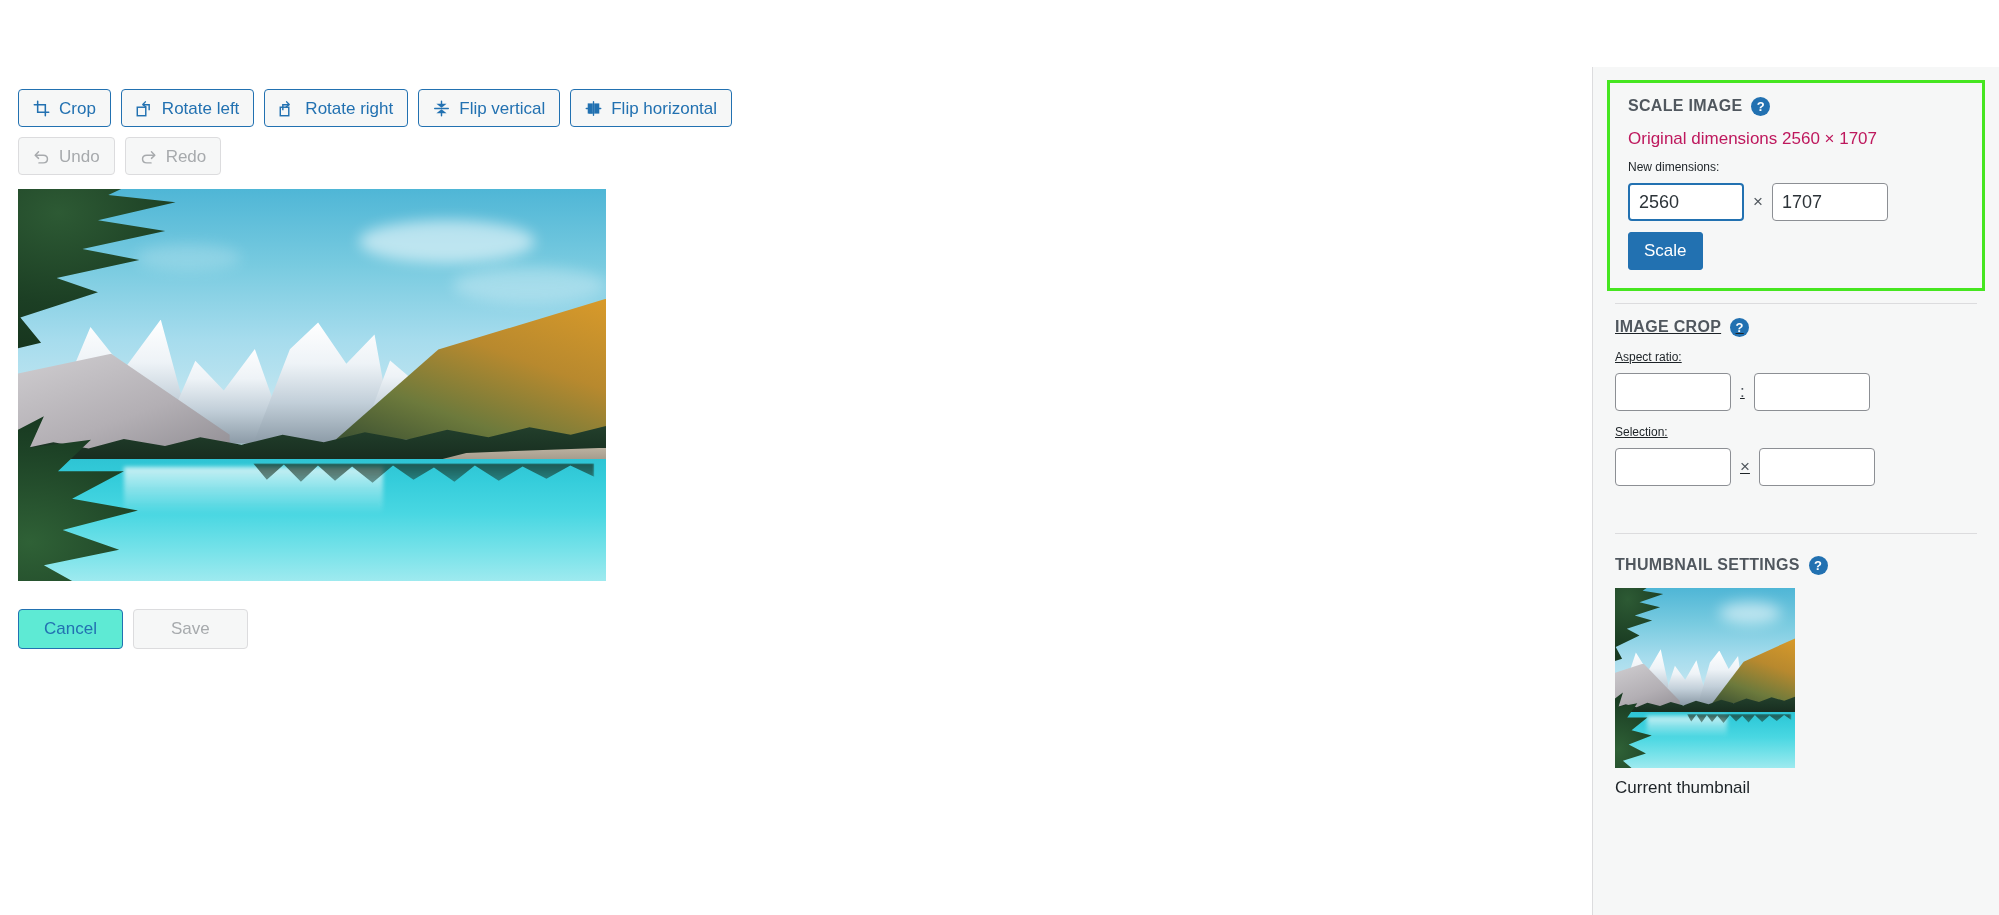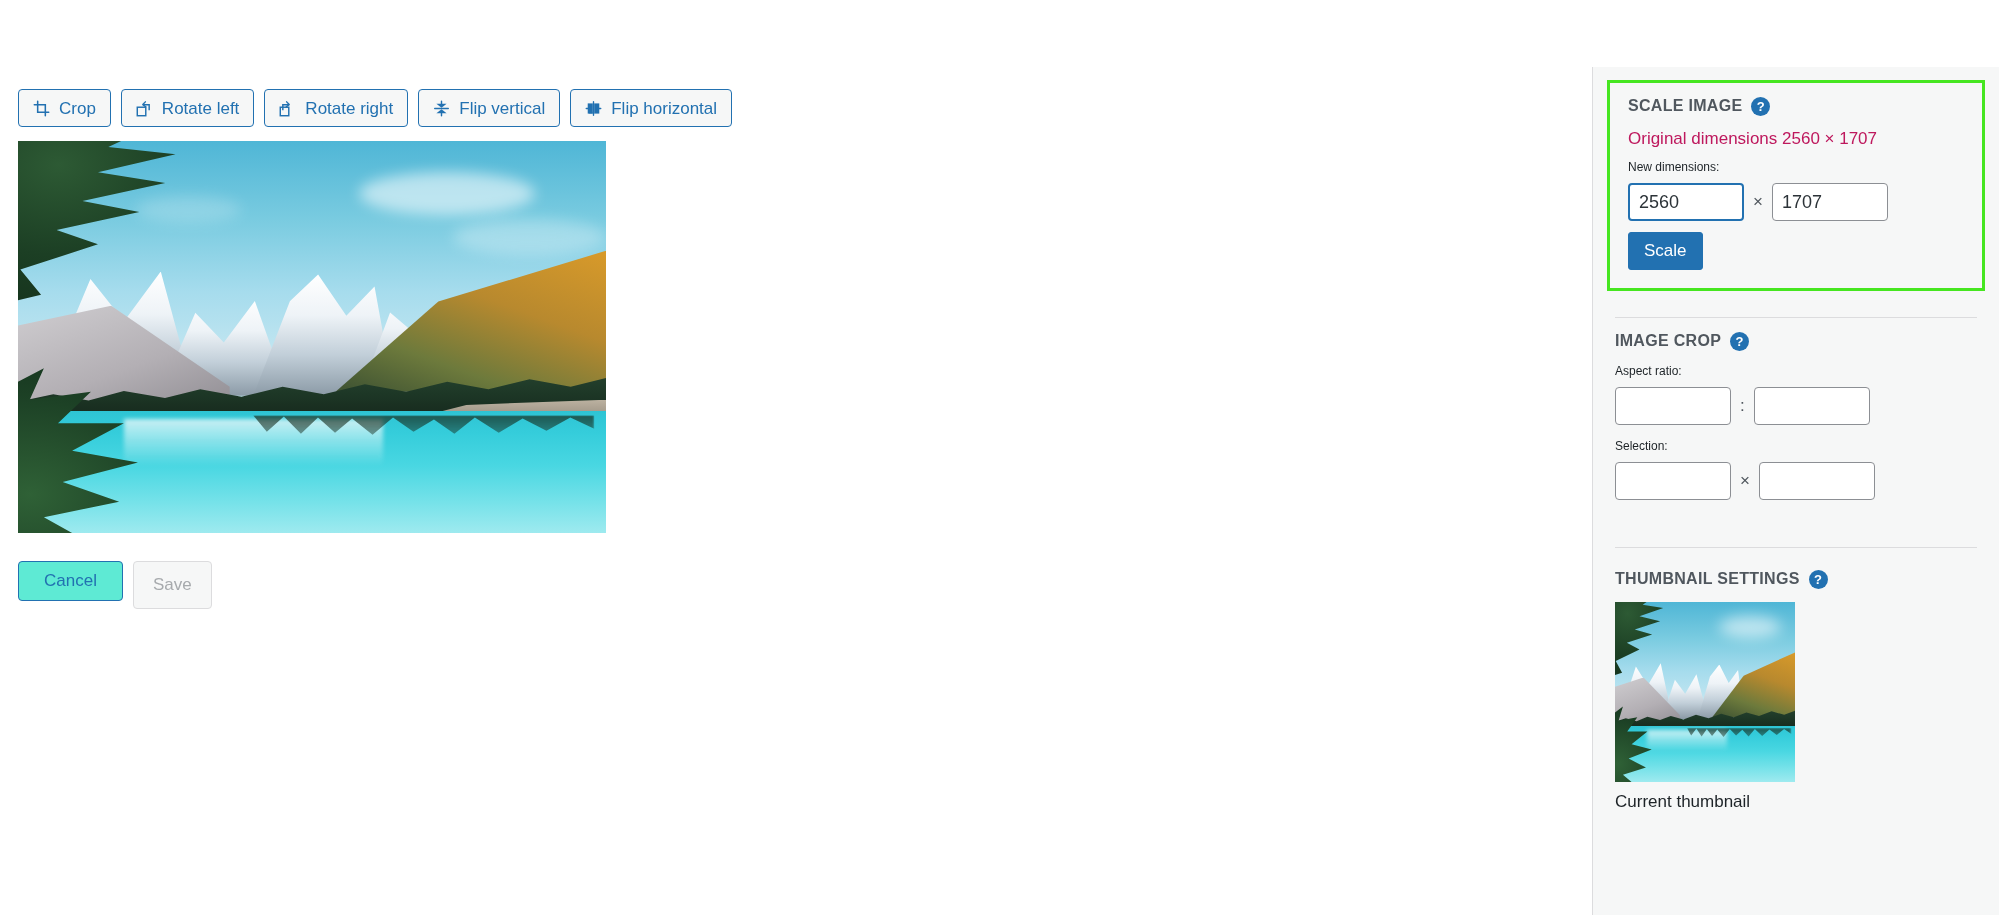--- a/index.html
+++ b/index.html
@@ -207,22 +207,22 @@
     padding: 0 25px;
     font-size: 17px;
     border-radius: 4px;
     background: #5eead4;
     border: 1px solid #2271b1;
     color: #2271b1;
     cursor: pointer;
     font-family: "Liberation Sans", sans-serif;
   }
   .btn-save {
-    height: 48px;
-    padding: 0 19px;
+    height: 40px;
+    padding: 0 37px;
     font-size: 17px;
     border-radius: 4px;
     background: #f6f7f7;
     border: 1px solid #dcdcde;
     color: #a7aaad;
     cursor: default;
     font-family: "Liberation Sans", sans-serif;
   }
 
   
@@ -403,20 +403,42 @@
             <path d="M4.5 4H4.5V16H9.2L4.5 4Z" fill="#2271b1"></path>
             <rect x="3.2" y="4" width="6" height="12" fill="#2271b1"></rect>
             <rect x="10.8" y="4" width="6" height="12" fill="#2271b1"></rect>
             <path d="M10 2V18" stroke="#2271b1" stroke-width="1.6" stroke-linecap="round"></path>
           </svg>
         </span>
         <span>Flip horizontal</span>
       </button>
     </div>
 
+    <div class="toolbar-row">
+
+      <button class="tool-btn disabled" disabled="">
+        <span>
+          <svg width="17" height="17" viewBox="0 0 20 20" fill="none">
+            <path d="M3 8.5H12C15 8.5 17 10.3 17 13C17 15.7 15 17.5 12 17.5H7" stroke="#a7aaad" stroke-width="1.7" stroke-linecap="round" fill="none"></path>
+            <path d="M6.5 4.5L2.6 8.5L6.5 12.2" stroke="#a7aaad" stroke-width="1.7" stroke-linecap="round" stroke-linejoin="round" fill="none"></path>
+          </svg>
+        </span>
+        <span>Undo</span>
+      </button>
+
+      <button class="tool-btn disabled" disabled="">
+        <span>
+          <svg width="17" height="17" viewBox="0 0 20 20" fill="none">
+            <path d="M17 8.5H8C5 8.5 3 10.3 3 13C3 15.7 5 17.5 8 17.5H13" stroke="#a7aaad" stroke-width="1.7" stroke-linecap="round" fill="none"></path>
+            <path d="M13.5 4.5L17.4 8.5L13.5 12.2" stroke="#a7aaad" stroke-width="1.7" stroke-linecap="round" stroke-linejoin="round" fill="none"></path>
+          </svg>
+        </span>
+        <span>Redo</span>
+      </button>
+    </div>
 
     <div class="image-stage">
       <div class="photo">
         <div class="sky"></div>
         <div class="cloud" style="left:58%;top:8%;width:30%;height:11%;"></div>
         <div class="cloud" style="left:74%;top:20%;width:26%;height:9%;opacity:.5;"></div>
         <div class="cloud" style="left:20%;top:14%;width:18%;height:7%;opacity:.35;"></div>
 
         <div class="mountains">
           <div class="peak" style="left:4%;width:26%;height:88%;clip-path:polygon(0 100%,32% 6%,54% 40%,78% 0,100% 100%);"></div>
@@ -459,21 +481,21 @@
 
       <div class="field-row">
         <input class="num-input focused" type="text" value="2560" style="">
         <span class="sep-glyph">×</span>
         <input class="num-input" type="text" value="1707" style="">
       </div>
 
       <button class="btn-scale">Scale</button>
     </div>
 
-    <div class="section bordered" style="margin-top:26px;">
+    <div class="section bordered" style="margin-top:12px;text-decoration:underline;">
       <div class="section-title">
         <span>IMAGE CROP</span>
         <span class="help-icon">?</span>
       </div>
 
       <div class="label-text">Aspect ratio:</div>
       <div class="field-row">
         <input class="num-input" type="text" value="" style="">
         <span class="sep-glyph">:</span>
         <input class="num-input" type="text" value="" style="">

